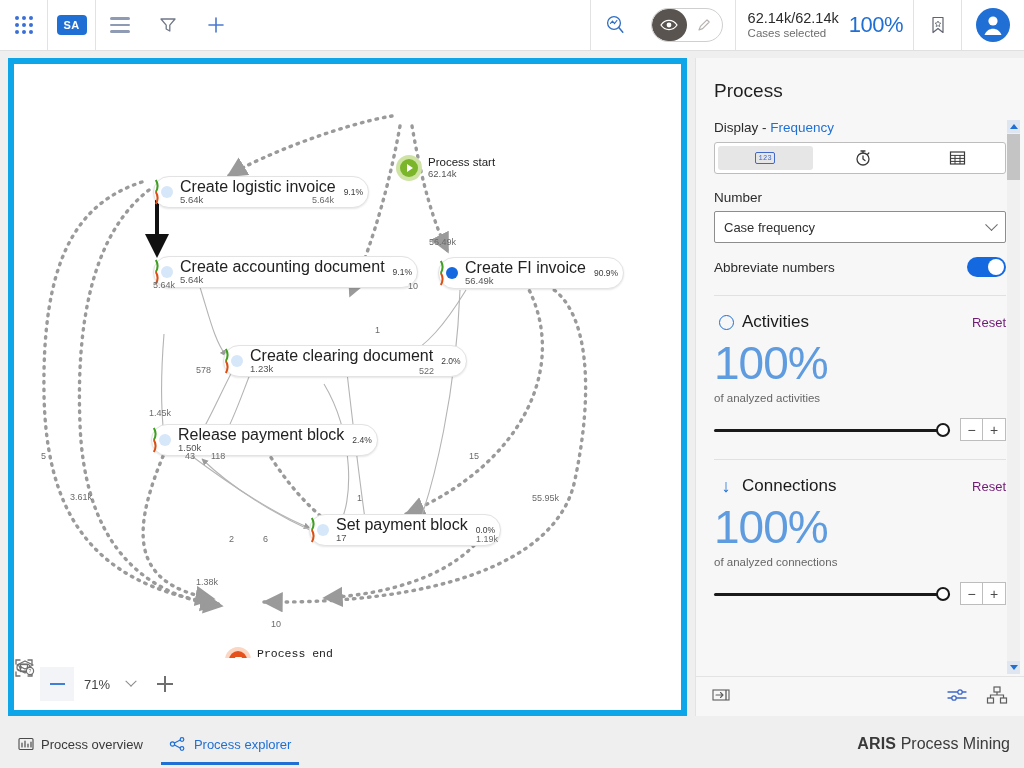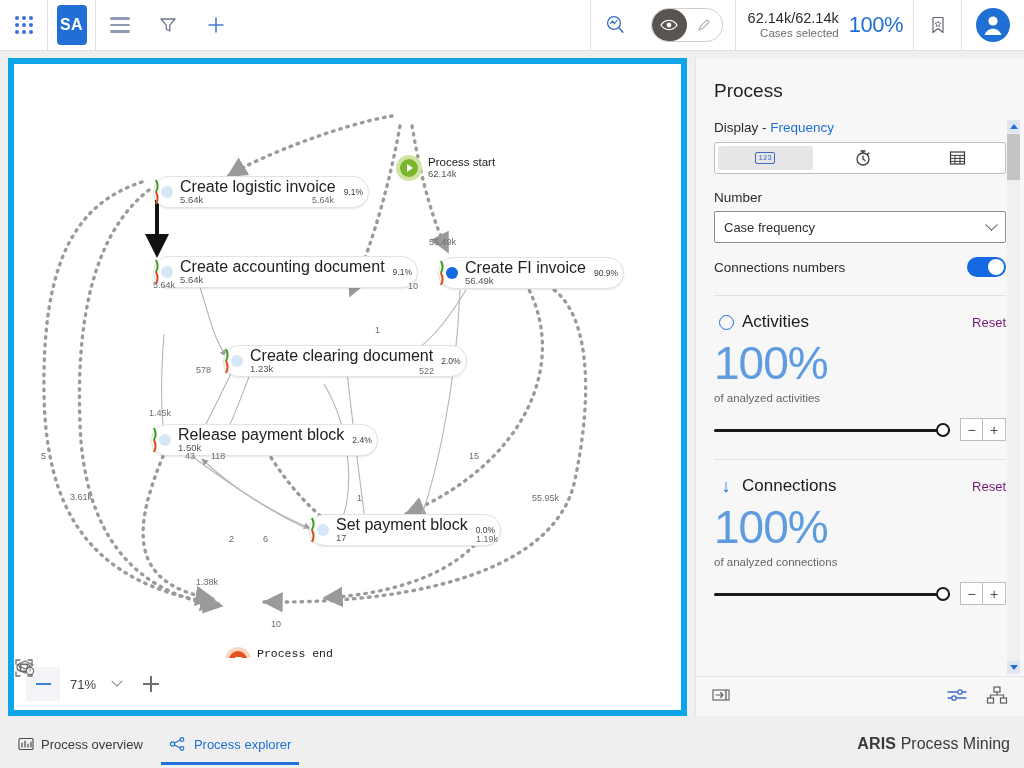--- a/index.html
+++ b/index.html
@@ -21,32 +21,32 @@
   }
   .tb-cell {
     display: flex; align-items: center; justify-content: center;
     height: 100%;
   }
   .tb-sep { border-right: 1px solid #e2e2e2; }
   .tb-btn { width: 48px; cursor: pointer; }
   .grid-icon { display: grid; grid-template-columns: repeat(3, 4px); grid-template-rows: repeat(3, 4px); gap: 3px; }
   .grid-icon i { width: 4px; height: 4px; background: #3a6fd8; border-radius: 50%; display: block; }
   .sa-badge {
-    width: 30px; height: 40px; border-radius: 4px; background: #1f6fd4;
-    color: #fff; font-size: 16px; font-weight: bold; letter-spacing: .3px;
+    width: 30px; height: 20px; border-radius: 4px; background: #1f6fd4;
+    color: #fff; font-size: 11px; font-weight: bold; letter-spacing: .3px;
     display: flex; align-items: center; justify-content: center;
   }
   .hamburger { display: flex; flex-direction: column; gap: 4px; }
   .hamburger i { width: 20px; height: 2.5px; background: #8f9bb5; border-radius: 2px; display: block; }
   .topbar-spacer { flex: 1 1 auto; border-right: 1px solid #e2e2e2; }
 
   .cases-block {
     display: flex; align-items: center; height: 100%; padding: 0 10px 0 12px;
   }
-  .cases-nums { text-align: right; line-height: 1.15; }
+  .cases-nums { text-align: left; line-height: 1.15; }
   .cases-nums .big { font-size: 14.5px; color: #2b2b2b; }
   .cases-nums .sub { font-size: 11.5px; color: #6d6d6d; }
   .cases-pct { font-size: 22px; color: #1f6fd4; margin-left: 10px; letter-spacing: -.5px; }
 
   .eyepen {
     display: flex; align-items: center; width: 72px; height: 34px;
     border: 1px solid #cfcfcf; border-radius: 18px; background: #fff; overflow: hidden;
     cursor: pointer;
   }
   .eyepen .half { flex: 1; display: flex; align-items: center; justify-content: center; height: 100%; }
@@ -86,21 +86,21 @@
   .term .lbl .nm { font-size: 11.5px; color: #222; }
   .term .lbl .ct { font-size: 9.5px; color: #555; }
   .play-tri { width:0; height:0; border-left: 6px solid #fff; border-top: 4px solid transparent; border-bottom: 4px solid transparent; margin-left:2px; }
   .stop-sq { width: 7px; height: 7px; background: #fff; border-radius: 1px; }
 
   .elabel { position: absolute; font-size: 9px; color: #6b6b6b; white-space: nowrap; }
 
   
   .canvas-toolbar {
     position: absolute; left: 0; bottom: 0; width: 100%; height: 52px;
-    display: flex; align-items: center; padding-left: 12px; gap: 0px;
+    display: flex; align-items: center; padding-left: 26px; gap: 0px;
     background: #fff;
   }
   .zbtn { width: 34px; height: 34px; display: flex; align-items: center; justify-content: center; cursor: pointer; }
   .zbtn.minus { background: #f2f4f7; }
   .zmin { width: 15px; height: 2px; background: #3f7fd6; display: block; }
   .zoomval { font-size: 13px; color: #444; margin: 0 4px 0 10px; }
   .chev { width: 8px; height: 8px; border-right: 1.6px solid #8a8a8a; border-bottom: 1.6px solid #8a8a8a; transform: rotate(45deg) translate(-2px,-2px); }
   .plusv { position: relative; width: 16px; height: 16px; }
   .plusv:before, .plusv:after { content:""; position:absolute; background:#6f6f6f; }
   .plusv:before { left:0; top:7px; width:16px; height:2px; }
@@ -517,21 +517,21 @@
         </div>
       </div>
 
       <div class="rp-sub">Number</div>
       <div class="select">
         <span class="v">Case frequency</span>
         <span class="c"></span>
       </div>
 
       <div class="toggle-row">
-        <span class="t">Connections numbers</span>
+        <span class="t">Abbreviate numbers</span>
         <span class="switch">
             <span class="knob"></span>
           </span>
       </div>
 
       <div class="divider"></div>
 
       <div class="sec-head">
         <span class="ic">
             <span class="circ-ic"></span>

